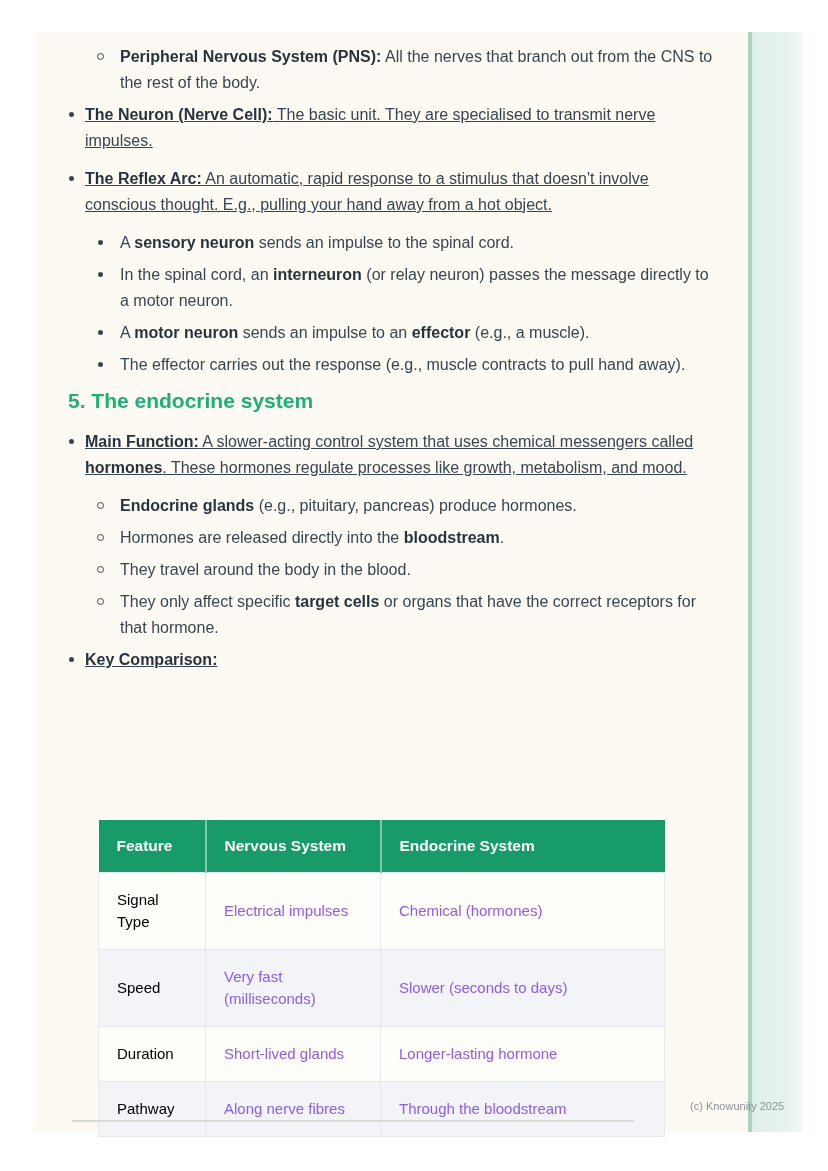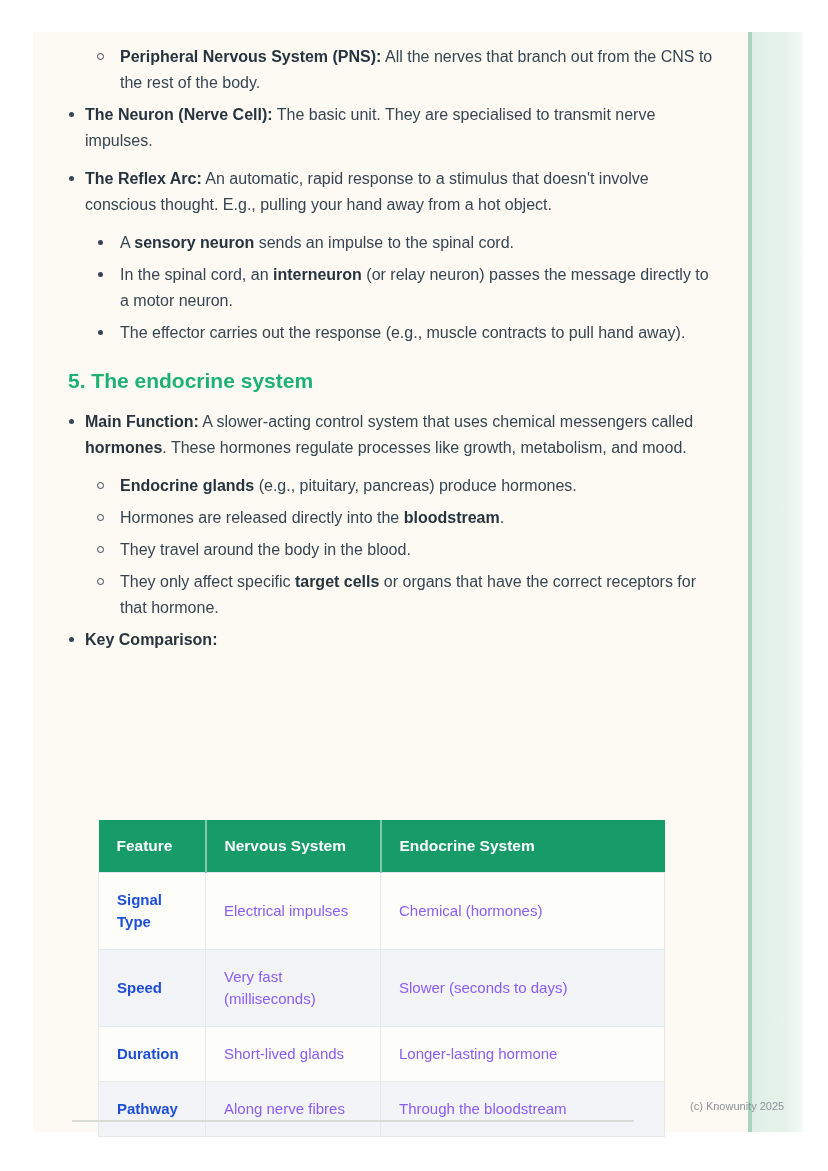--- a/index.html
+++ b/index.html
@@ -34,21 +34,21 @@
   }
   .block {
     display: flex;
     align-items: flex-start;
     margin: 0 12px 12px 0;
     color: #374553;
     font-size: 16px;
     line-height: 26px;
   }
   .block.lvl1 { margin-left: 0; }
-  .block.lvl1 .text { width: 622px; }
+  .block.lvl1 .text { width: 622px; text-decoration: underline; }
   .block.lvl2 { margin-left: 29px; margin-bottom: 6px; }
   .block.lvl2 .text { width: 600px; }
   .marker {
     flex: none;
     position: relative;
     height: 26px;
   }
   .lvl1 .marker { width: 17px; }
   .lvl2 .marker { width: 23px; }
   .marker.disc::before {
@@ -66,21 +66,21 @@
     width: 5px; height: 5px;
     border-radius: 50%;
     border: 1.5px solid #374553;
     background: transparent;
   }
   .text b, .text .seg-b {
     font-weight: bold;
     color: #273440;
   }
   .section-heading {
-    margin: 20px 0 13px 0;
+    margin: 8px 0 13px 0;
     font-size: 21px;
     line-height: 30px;
     font-weight: bold;
     color: #1db173;
   }
   .table-wrap {
     position: absolute;
     left: 39px; top: 788px; margin-left: 26px;
   }
   table.cmp {
@@ -103,22 +103,22 @@
   table.cmp td {
     font-size: 15px;
     color: #8b5cf6;
     padding: 16px 18px;
     line-height: 22px;
     border: 1px solid #e5e8ec;
     background: #fdfdf9;
   }
   table.cmp tr.alt td { background: #f2f4f8; }
   table.cmp td.feature {
-    font-weight: bold;
-    color: #1d4ed8;
+    font-weight: normal;
+    color: #000000;
   }
   .copyright {
     position: absolute;
     left: 690px; top: 1100px;
     font-size: 11px;
     color: #8b9299;
     white-space: nowrap;
     z-index: 2;
   }
   .bottom-divider {
@@ -146,20 +146,24 @@
         <span class="marker disc"></span>
         <div class="text"><span class="seg-b">The Reflex Arc:</span><span> An automatic, rapid response to a stimulus that doesn't involve conscious thought. E.g., pulling your hand away from a hot object.</span></div>
       </div>
       <div class="block lvl2">
         <span class="marker disc"></span>
         <div class="text"><span>A </span><span class="seg-b">sensory neuron</span><span> sends an impulse to the spinal cord.</span></div>
       </div>
       <div class="block lvl2">
         <span class="marker disc"></span>
         <div class="text"><span>In the spinal cord, an </span><span class="seg-b">interneuron</span><span> (or relay neuron) passes the message directly to a motor neuron.</span></div>
+      </div>
+      <div class="block lvl2">
+        <span class="marker disc"></span>
+        <div class="text"><span>A </span><span class="seg-b">motor neuron</span><span> sends an impulse to an </span><span class="seg-b">effector</span><span> (e.g., a muscle).</span></div>
       </div>
       <div class="block lvl2">
         <span class="marker disc"></span>
         <div class="text"><span>The effector carries out the response (e.g., muscle contracts to pull hand away).</span></div>
       </div>
       <div class="section-heading">5. The endocrine system</div>
       <div class="block lvl1">
         <span class="marker disc"></span>
         <div class="text"><span class="seg-b">Main Function:</span><span> A slower-acting control system that uses chemical messengers called </span><span class="seg-b">hormones</span><span>. These hormones regulate processes like growth, metabolism, and mood.</span></div>
       </div>

